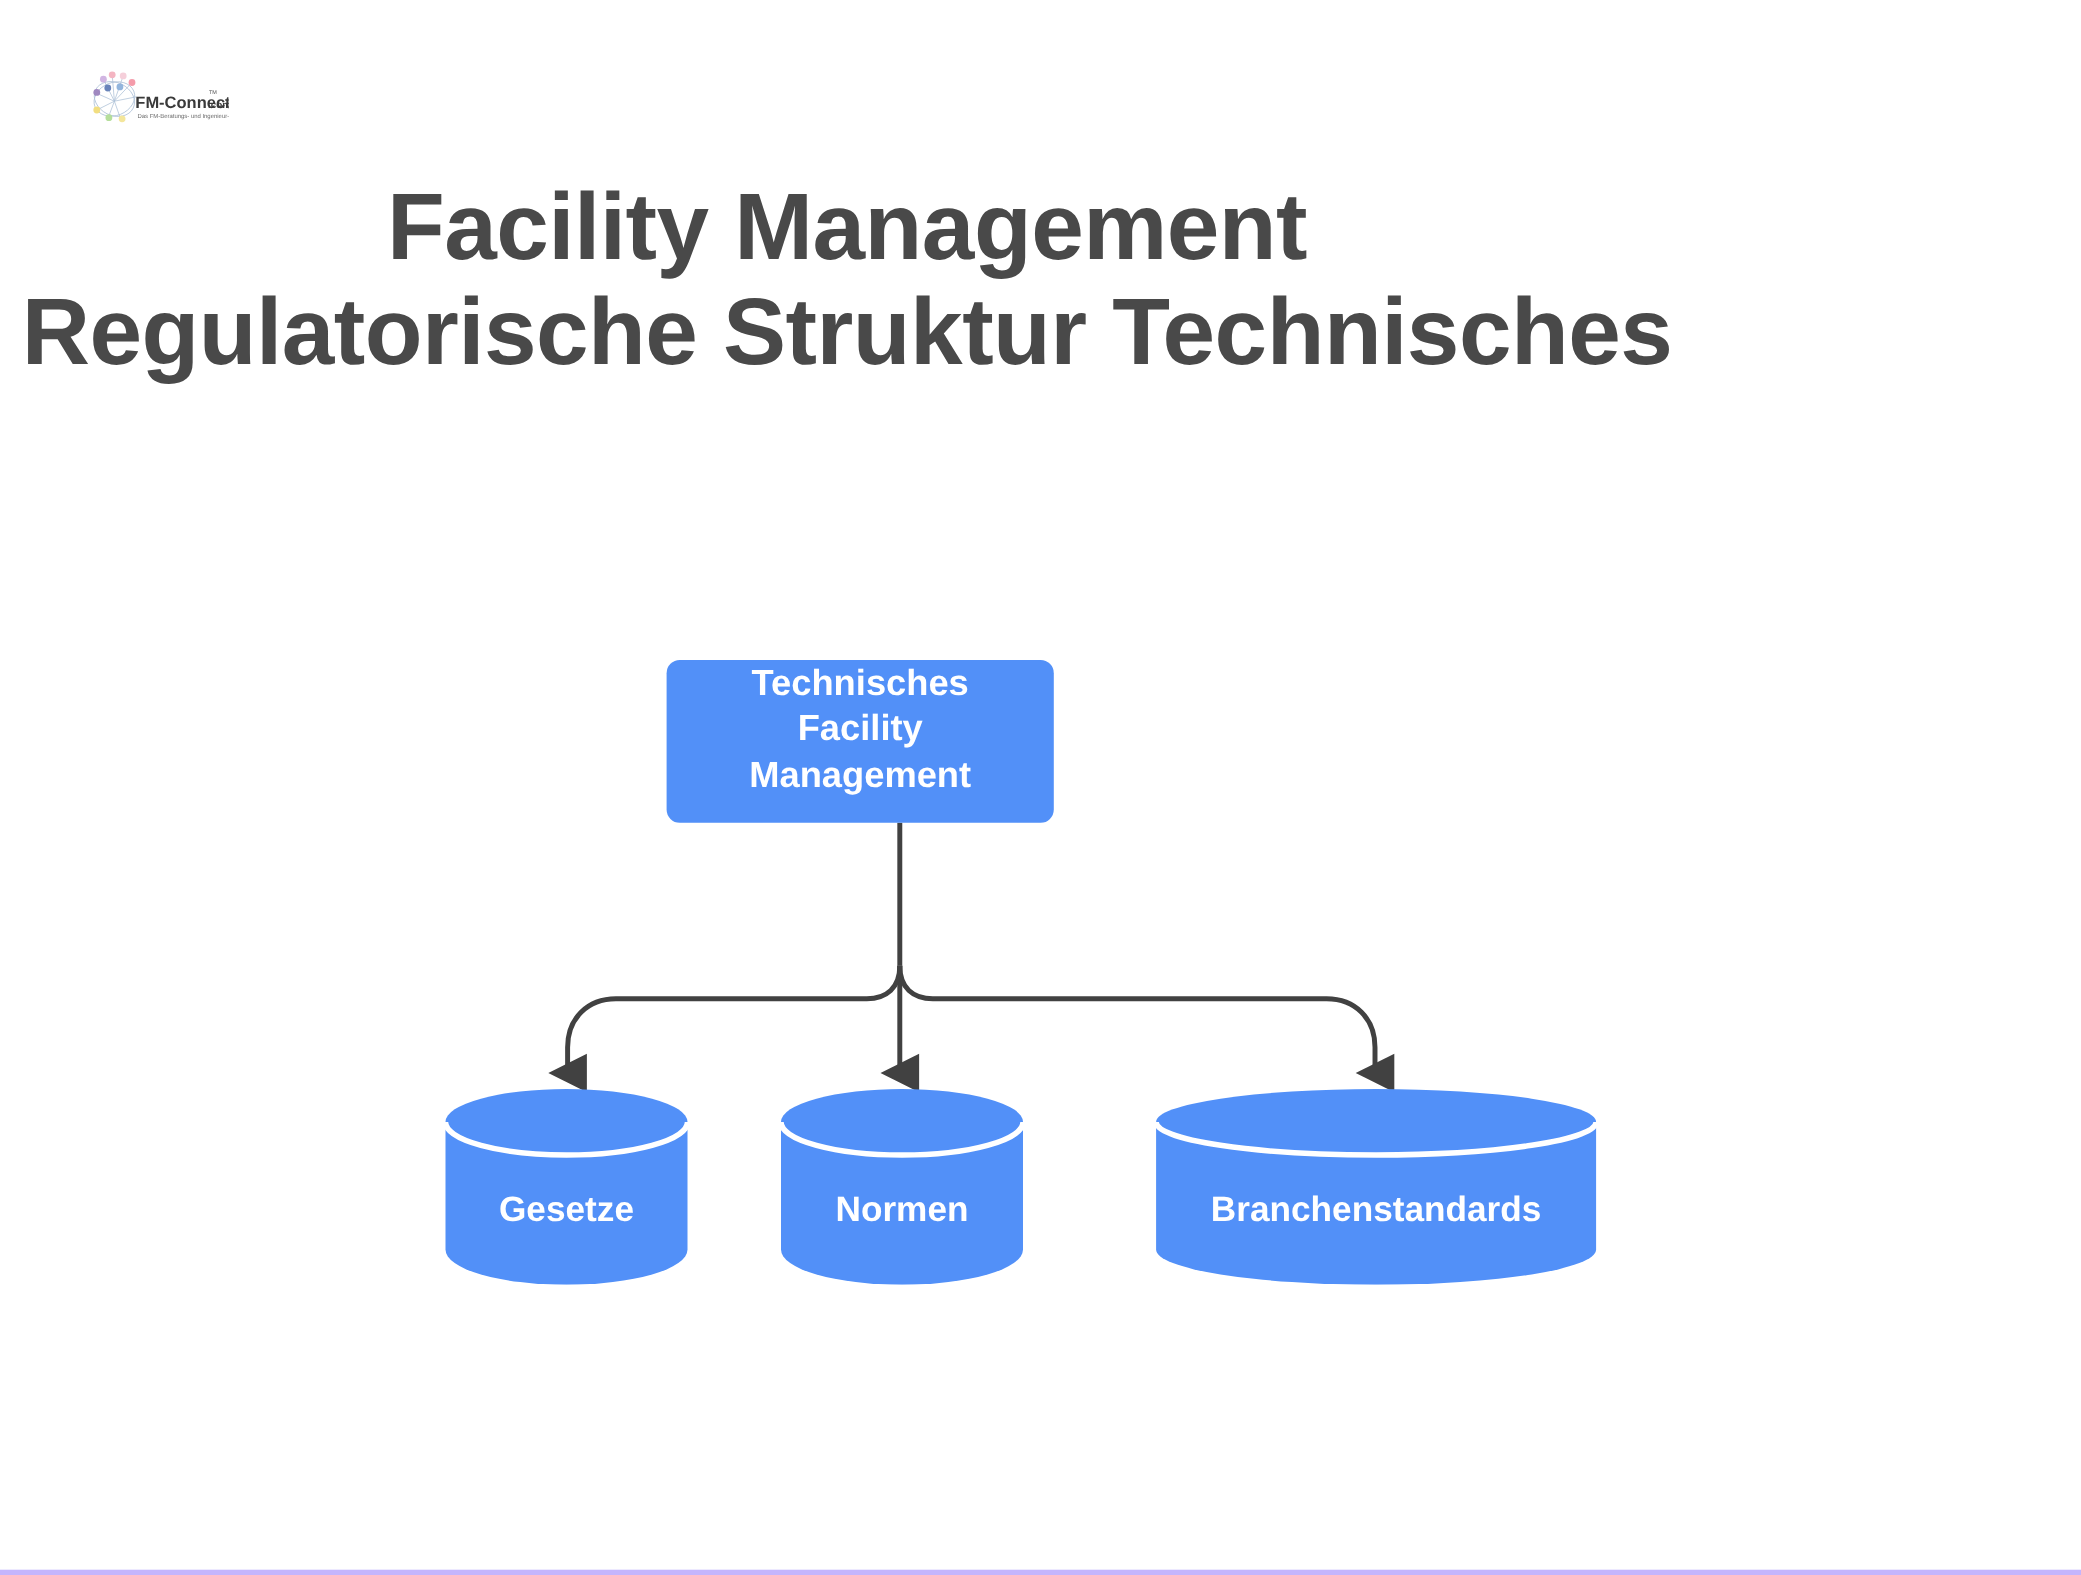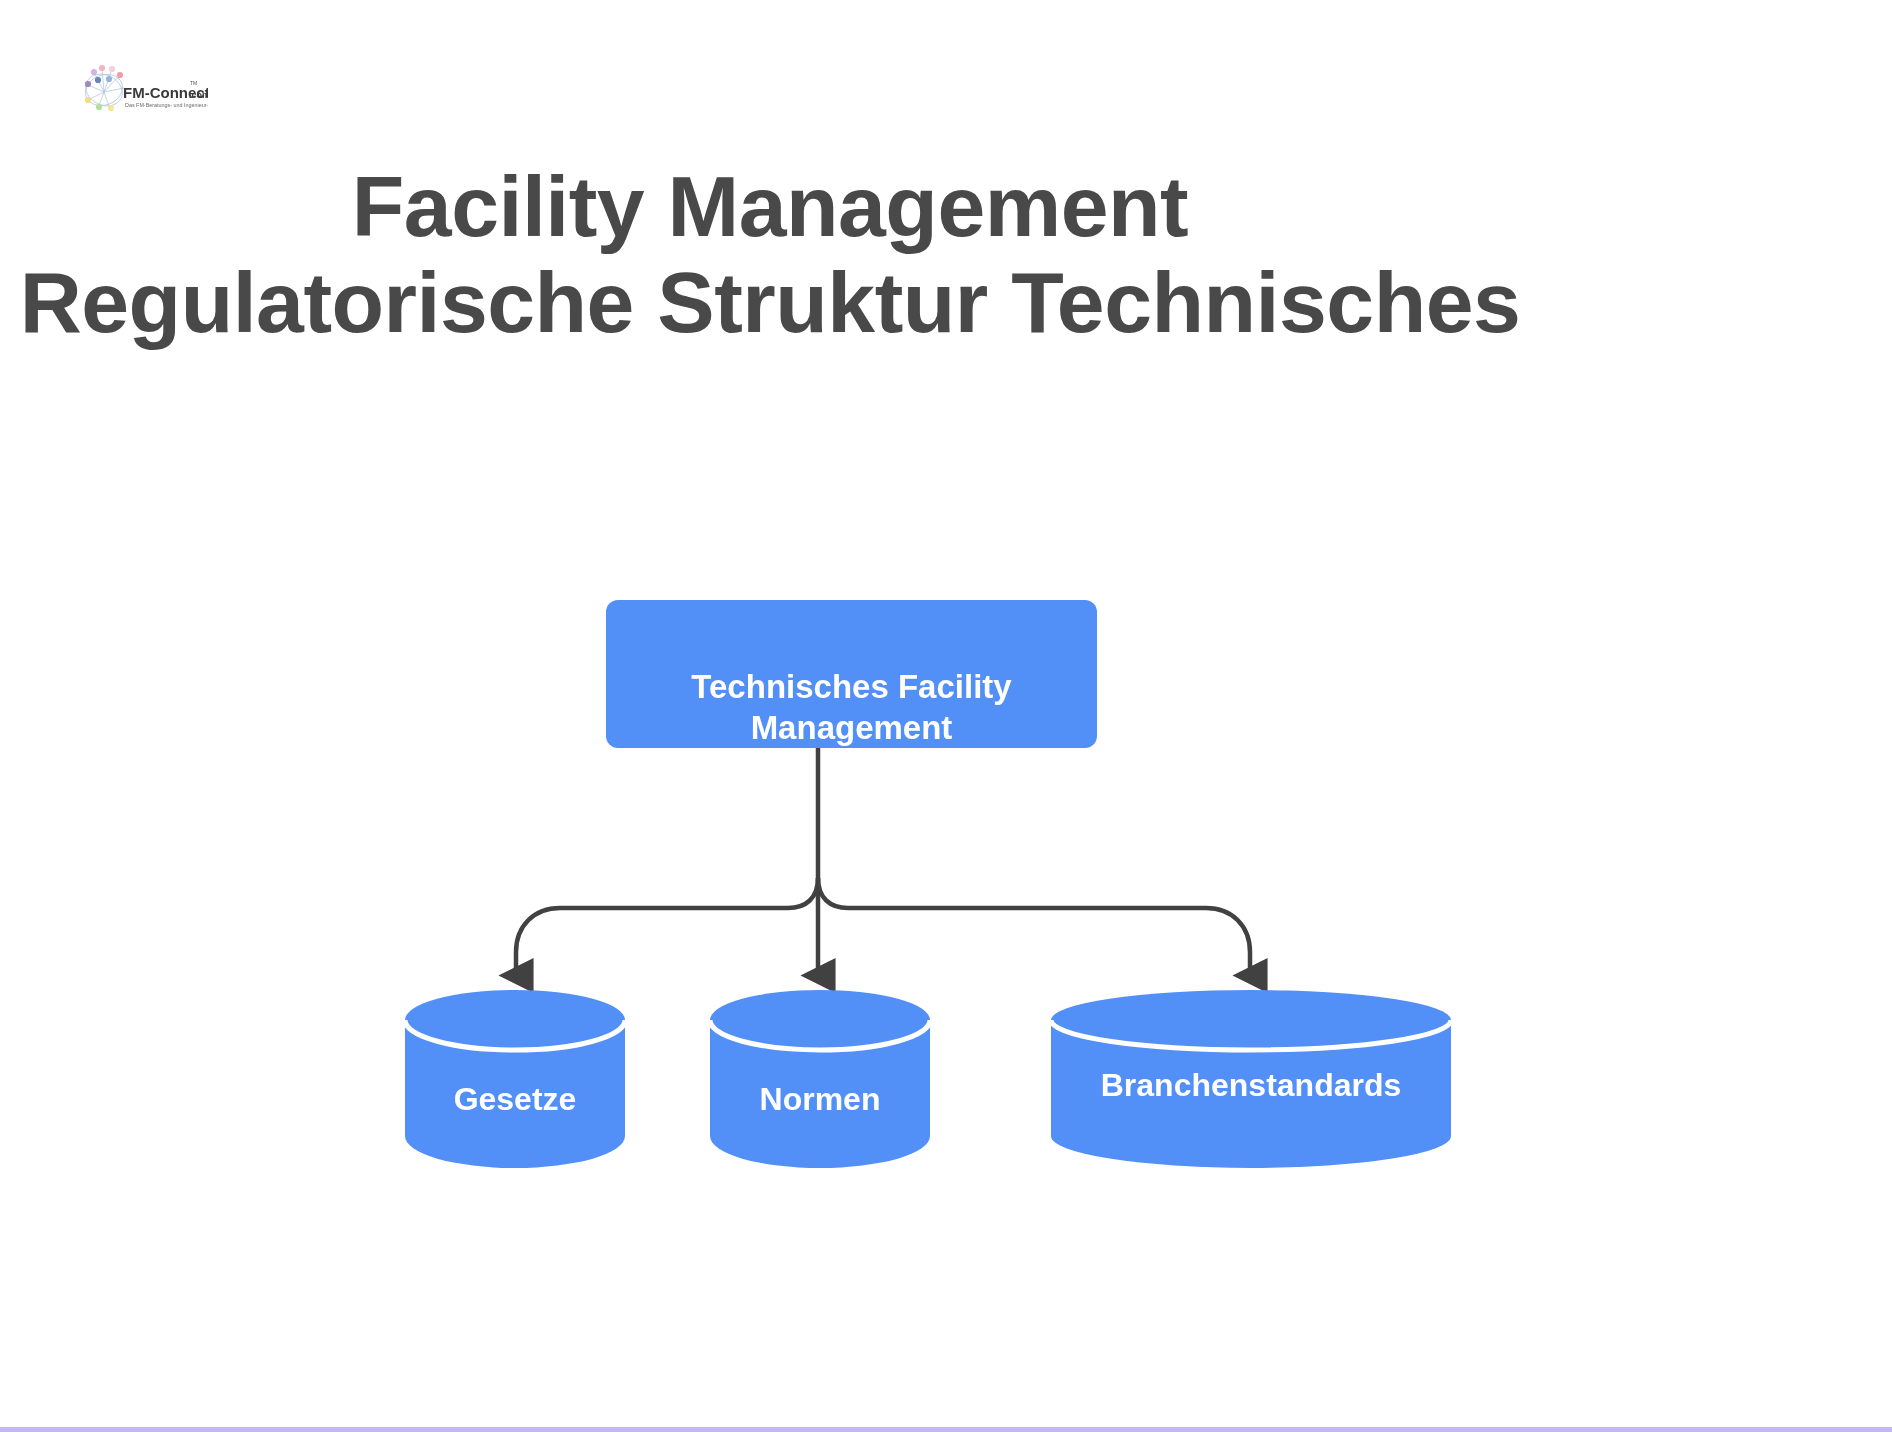--- a/index.html
+++ b/index.html
@@ -74,26 +74,26 @@
     width: 1892px;
     height: 1432px;
     pointer-events: none;
   }
 
   
   #root-node {
     position: absolute;
     left: 606px;
     top: 600px;
-    width: 491px;
+    width: 352px;
     height: 148px;
     background: #5290f8;
     border-radius: 12px;
     display: flex;
-    align-items: flex-end;
+    align-items: flex-start;
     justify-content: center;
     box-sizing: border-box;
     padding: 0 24px;
   }
   #root-node .node-label {
     color: #ffffff;
     font-family: "Liberation Sans", sans-serif;
     font-weight: bold;
     font-size: 33px;
     line-height: 1.25;
@@ -206,17 +206,17 @@
       </svg>
       <span class="cyl-label" style="top:93px;">Normen</span>
     </div>
 
     <div class="cyl" style="left:1048px; top:988px; width:406px; height:180px;">
       <svg width="406" height="180" viewBox="0 0 406 180" xmlns="http://www.w3.org/2000/svg">
         <path d="M3,32 L3,148 A200,32 0 0 0 403,148 L403,32 Z" fill="#5290f8"></path>
         <ellipse cx="203" cy="32" rx="200" ry="30" fill="#5290f8"></ellipse>
         <path d="M3,32 A200,30 0 0 0 403,32" fill="none" stroke="#ffffff" stroke-width="5"></path>
       </svg>
-      <span class="cyl-label" style="top:79px;">Branchenstandards</span>
+      <span class="cyl-label" style="top:93px;">Branchenstandards</span>
     </div>
 
   </div>
 </div>
 
 </body></html>

